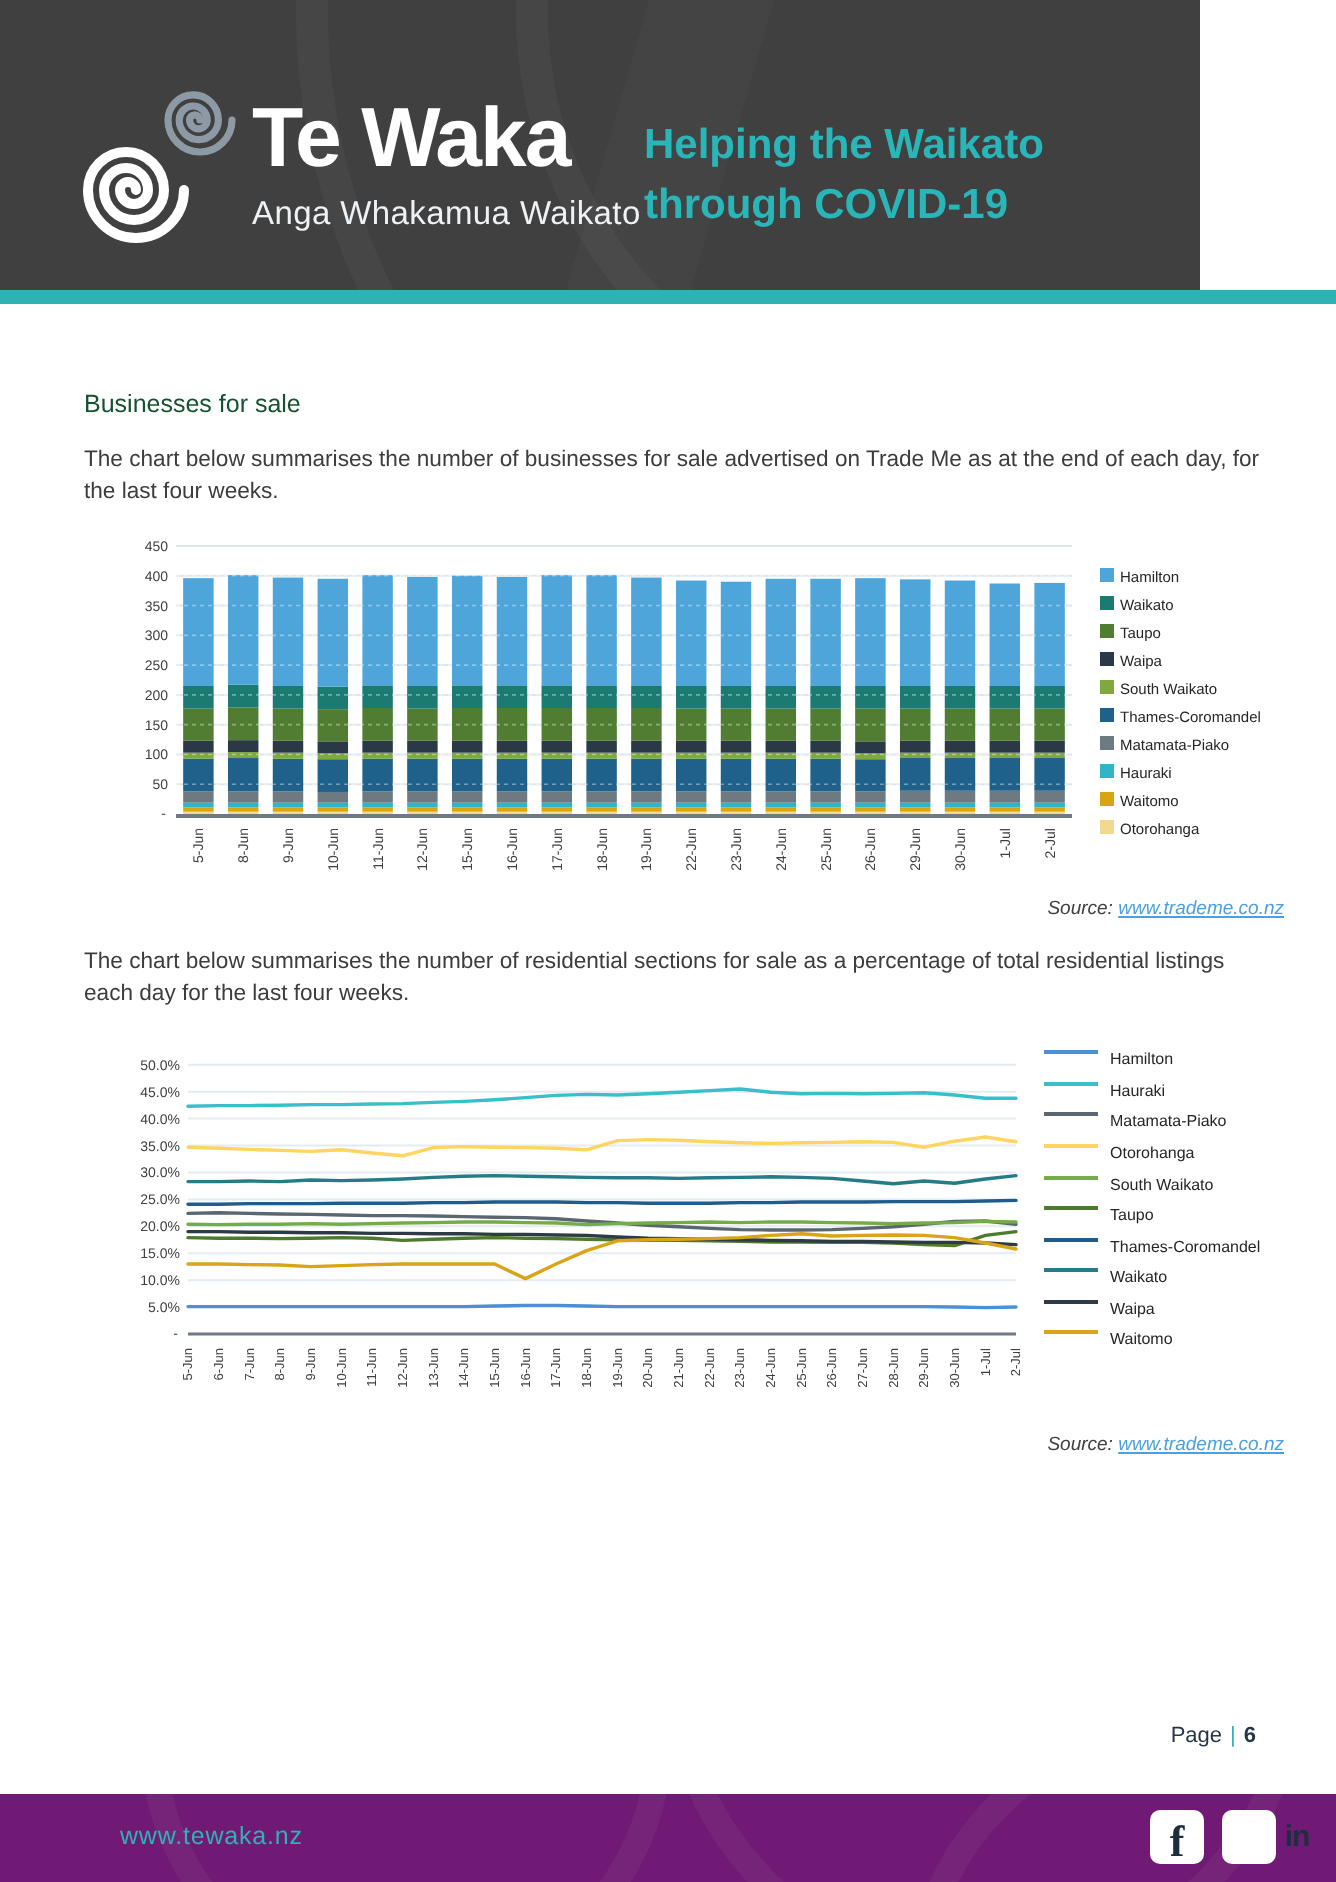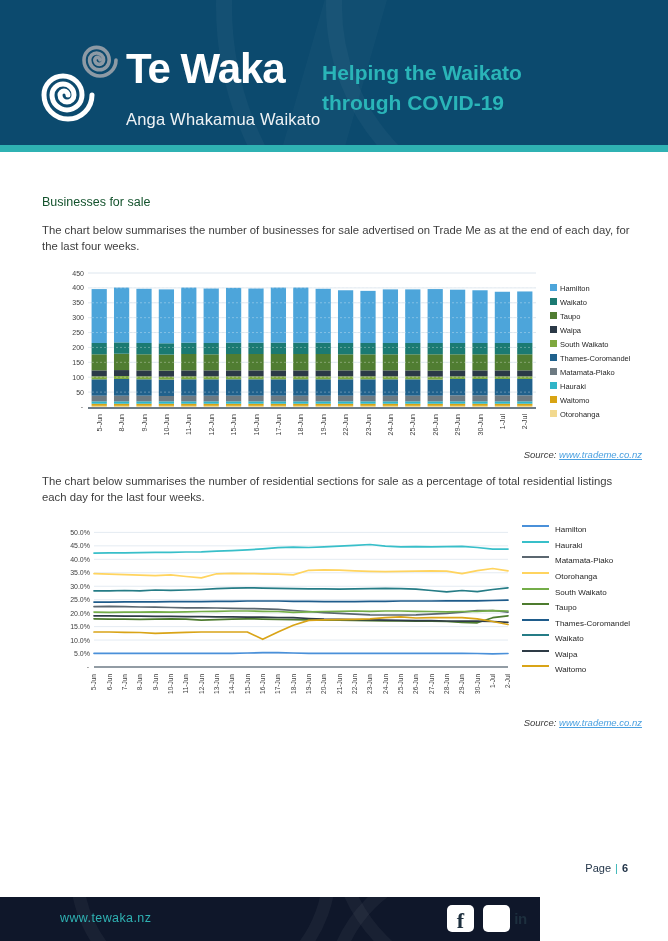--- a/index.html
+++ b/index.html
@@ -1,30 +1,30 @@
 <!DOCTYPE html>
 <html><head>
 <meta charset="utf-8">
 <style>
   html,body{margin:0;padding:0;background:#ffffff;}
   .page{position:relative;width:668px;height:941px;background:#ffffff;overflow:hidden;
         font-family:"Liberation Sans",sans-serif;color:#3d3d3d;}
 
   
-  .header{position:absolute;top:0;left:0;width:668px;height:145px;background:#0c4a6e;overflow:hidden;}
+  .header{position:absolute;top:0;left:0;width:600px;height:145px;background:#404040;overflow:hidden;}
   .ring{position:absolute;border-radius:50%;border:16px solid rgba(255,255,255,0.035);}
   .ring.r1{width:400px;height:400px;right:-90px;top:-210px;}
   .ring.r2{width:620px;height:620px;right:-200px;top:-320px;}
   .band{position:absolute;left:300px;top:-50px;width:60px;height:280px;background:rgba(255,255,255,0.025);transform:rotate(16deg);}
   .teal-strip{position:absolute;top:145px;left:0;width:668px;height:7px;background:#2fb2b3;}
   .logo{position:absolute;left:38px;top:40px;display:flex;align-items:flex-start;}
   .logo-spirals{width:84px;height:86px;}
   .logo-text{margin-left:4px;margin-top:8px;}
   .logo-title{font-size:42px;font-weight:bold;color:#ffffff;letter-spacing:-1px;line-height:1.0;}
-  .logo-subtitle{font-size:16.5px;color:#eef2f5;margin-top:20px;letter-spacing:0.2px;}
+  .logo-subtitle{font-size:16.5px;color:#eef2f5;margin-top:8px;letter-spacing:0.2px;}
   .tagline{position:absolute;left:322px;top:58px;font-size:21px;font-weight:bold;color:#2ab5b8;line-height:1.45;}
 
   
   .main{position:absolute;top:152px;left:42px;width:600px;}
   .h2{font-size:12.5px;font-weight:400;color:#14532d;margin:43px 0 0 0;}
   .h2.second{margin-top:19px;}
   .body-text{font-size:11.3px;line-height:1.42;color:#3d3d3d;margin:13px 0 0 0;max-width:592px;}
   .figure{display:flex;align-items:flex-start;margin:13px 0 0 12px;}
   .figure.line-fig{margin-left:12px;}
   svg{font-family:"Liberation Sans",sans-serif;display:block;}
@@ -41,21 +41,21 @@
   .source a{color:#4aa0e0;text-decoration:underline;}
   .chart2-block{margin-top:14px;}
   .chart2-title{font-size:11.5px;font-weight:bold;color:#1a1a1a;margin:0 0 4px 5px;}
 
   
   .page-number{position:absolute;top:862px;right:40px;font-size:11px;color:#24364a;}
   .page-number .sep{color:#2fb2b3;padding:0 4px;}
   .page-number .num{font-weight:bold;}
 
   
-  .footer{position:absolute;left:0;top:897px;width:540px;height:44px;background:#0f172a;overflow:hidden;text-align:right;}
+  .footer{position:absolute;left:0;top:897px;width:668px;height:44px;background:#701a75;overflow:hidden;text-align:right;}
   .fring{position:absolute;border-radius:50%;border:13px solid rgba(255,255,255,0.045);}
   .fring.f1{width:240px;height:240px;left:70px;top:-160px;transform:rotate(20deg);}
   .fring.f2{width:300px;height:300px;left:330px;top:-230px;}
   .fring.f3{width:260px;height:260px;right:-70px;top:-40px;}
   .site{position:absolute;left:60px;top:14px;font-size:12.5px;color:#2fb2b3;letter-spacing:0.4px;}
   .socials{position:absolute;right:30px;top:8px;display:flex;gap:9px;}
   .social{width:27px;height:27px;background:#ffffff;border-radius:5px;display:flex;align-items:flex-end;justify-content:center;color:#1d2f3e;font-weight:bold;cursor:pointer;}
   .social .fb{font-size:22px;line-height:0.95;font-family:"Liberation Serif",serif;font-weight:bold;}
   .social .li{font-size:15px;line-height:1.2;letter-spacing:-0.5px;align-self:center;margin-left:48px;}
 </style>

